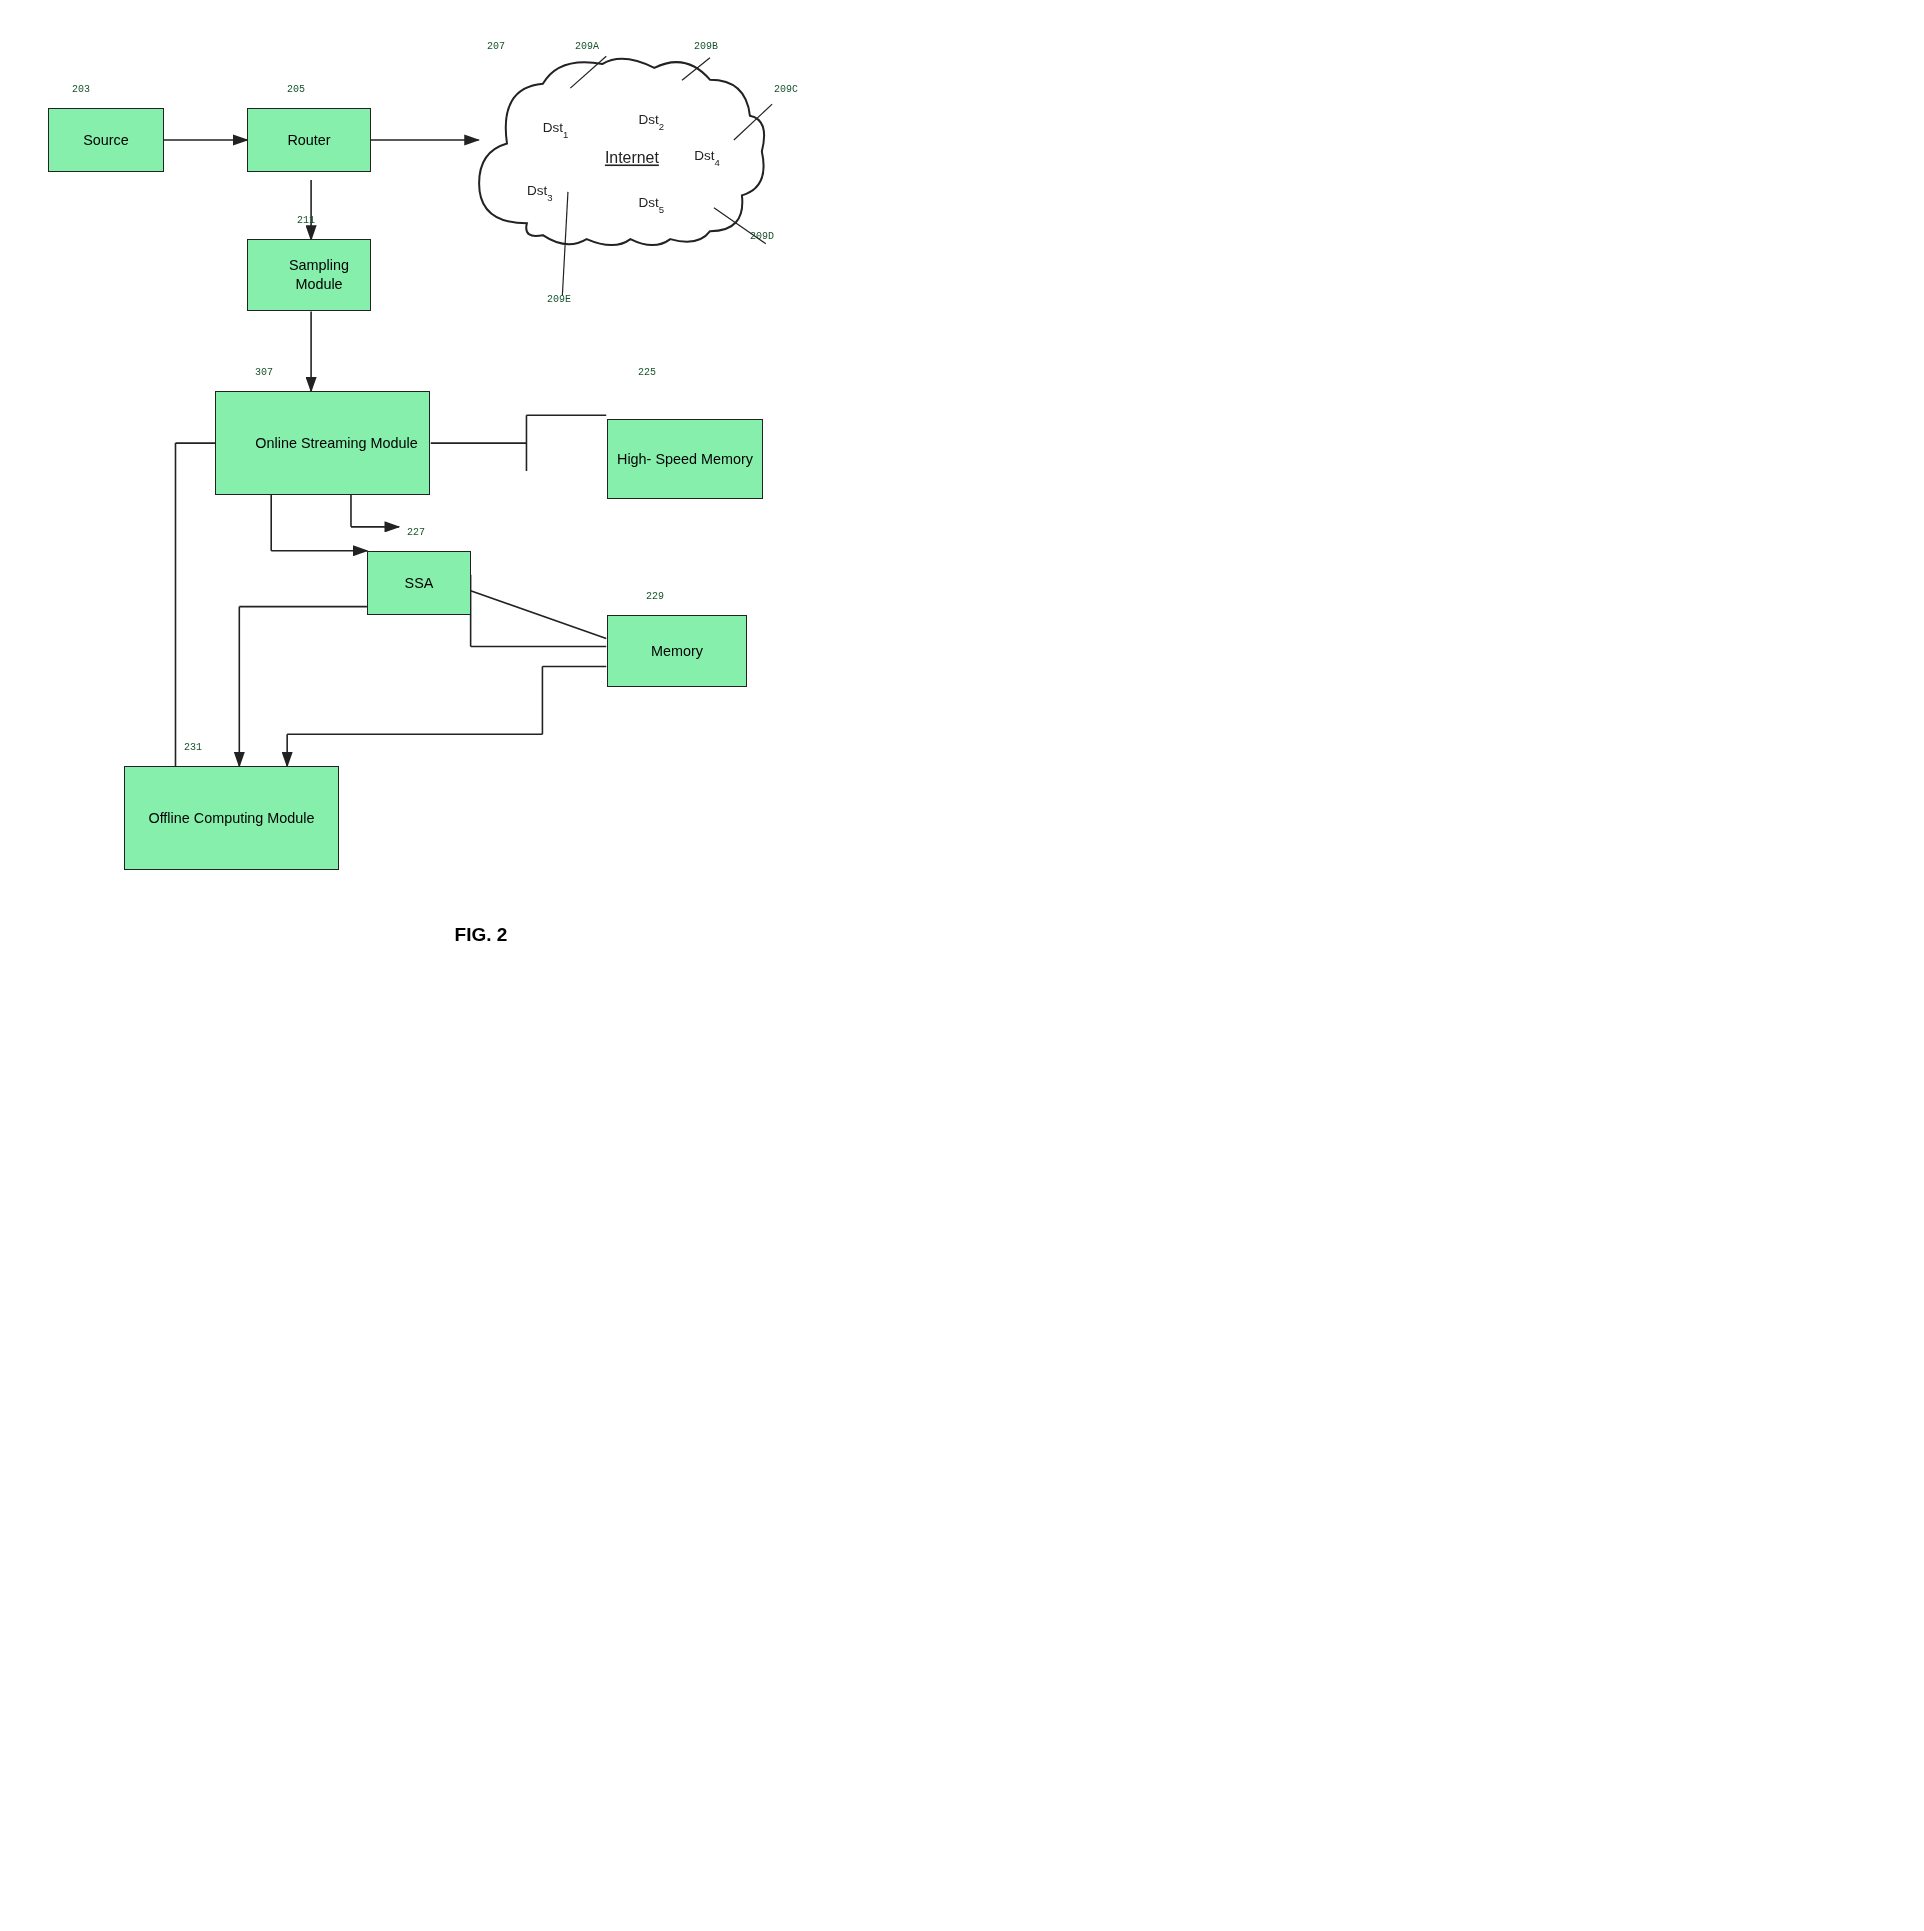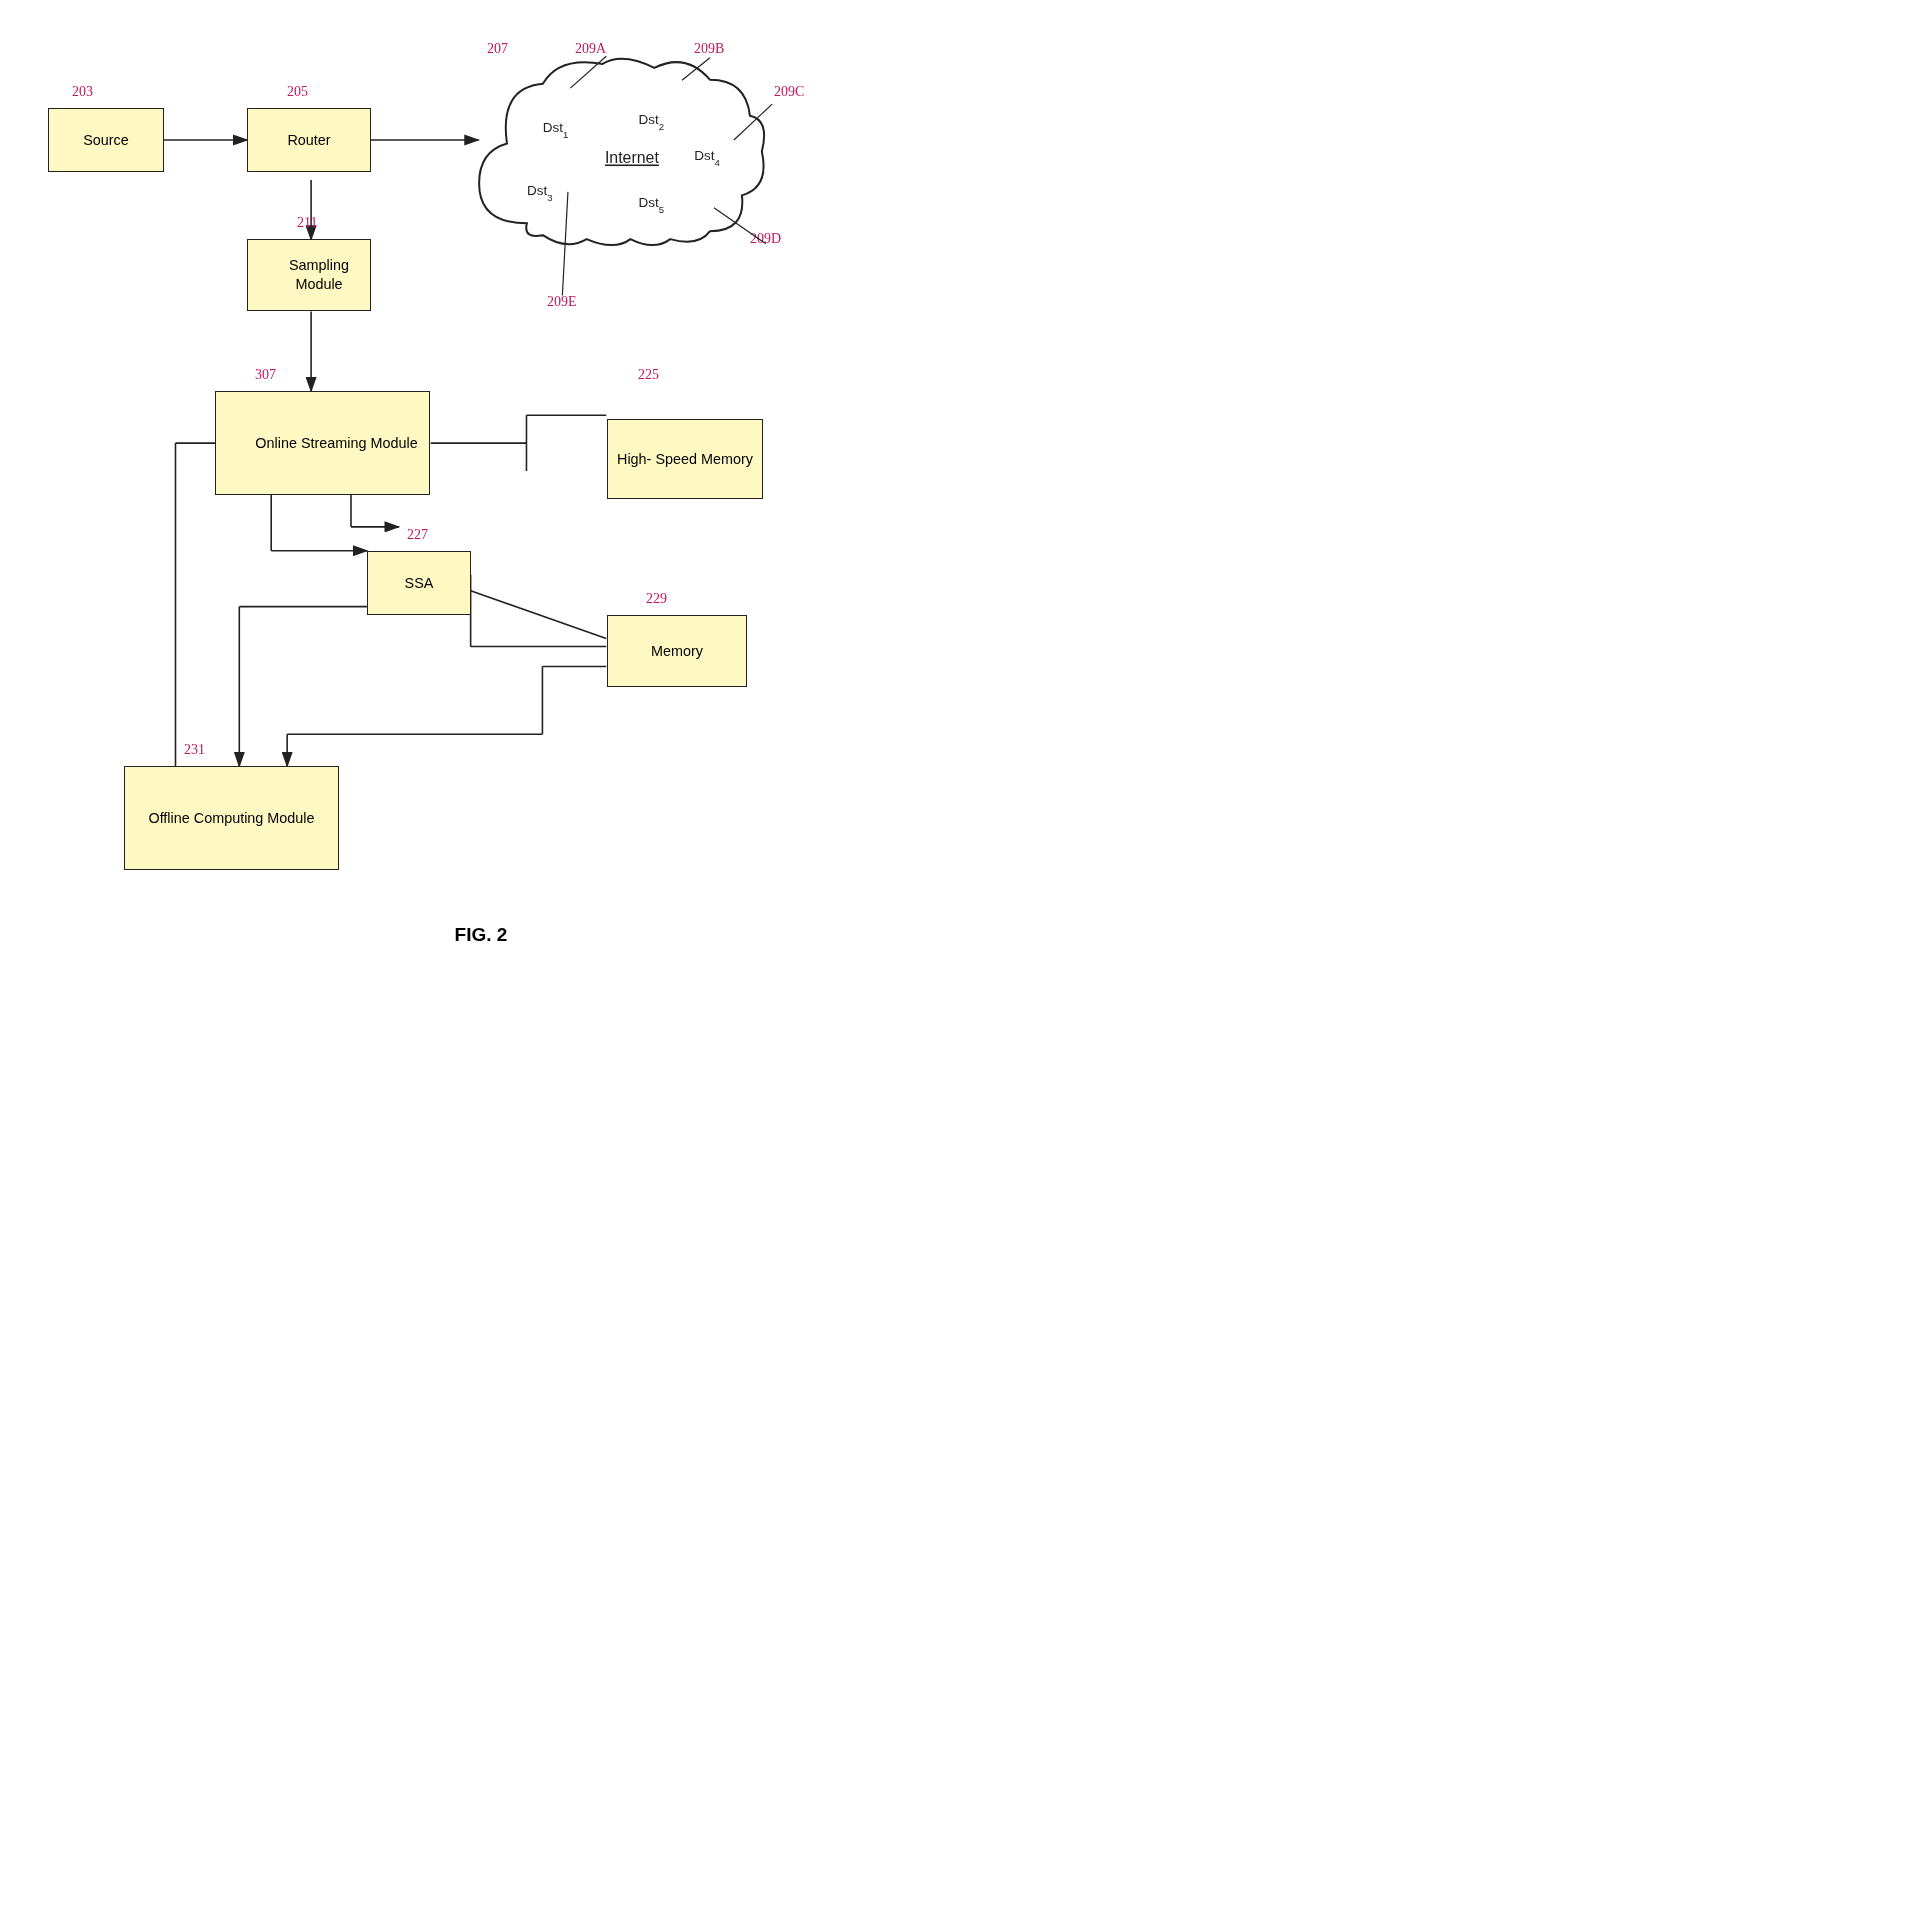--- a/index.html
+++ b/index.html
@@ -14,35 +14,35 @@
 
     .diagram-container {
       position: relative;
       width: 962px;
       height: 966px;
     }
 
     .box {
       position: absolute;
       border: 1.6px solid #222;
-      background: #fef9c3;
+      background: #86efac;
       display: flex;
       align-items: center;
       justify-content: center;
       text-align: center;
       font-size: 14.4px;
       font-weight: normal;
       line-height: 1.3;
     }
 
     .label {
       position: absolute;
-      font-size: 14px;
-      color: #be185d;
-      font-family: Liberation Serif, serif;
+      font-size: 10px;
+      color: #14532d;
+      font-family: Liberation Mono, monospace;
     }
 
     svg.arrows {
       position: absolute;
       top: 0; left: 0;
       width: 100%;
       height: 100%;
       overflow: visible;
       pointer-events: none;
     }

